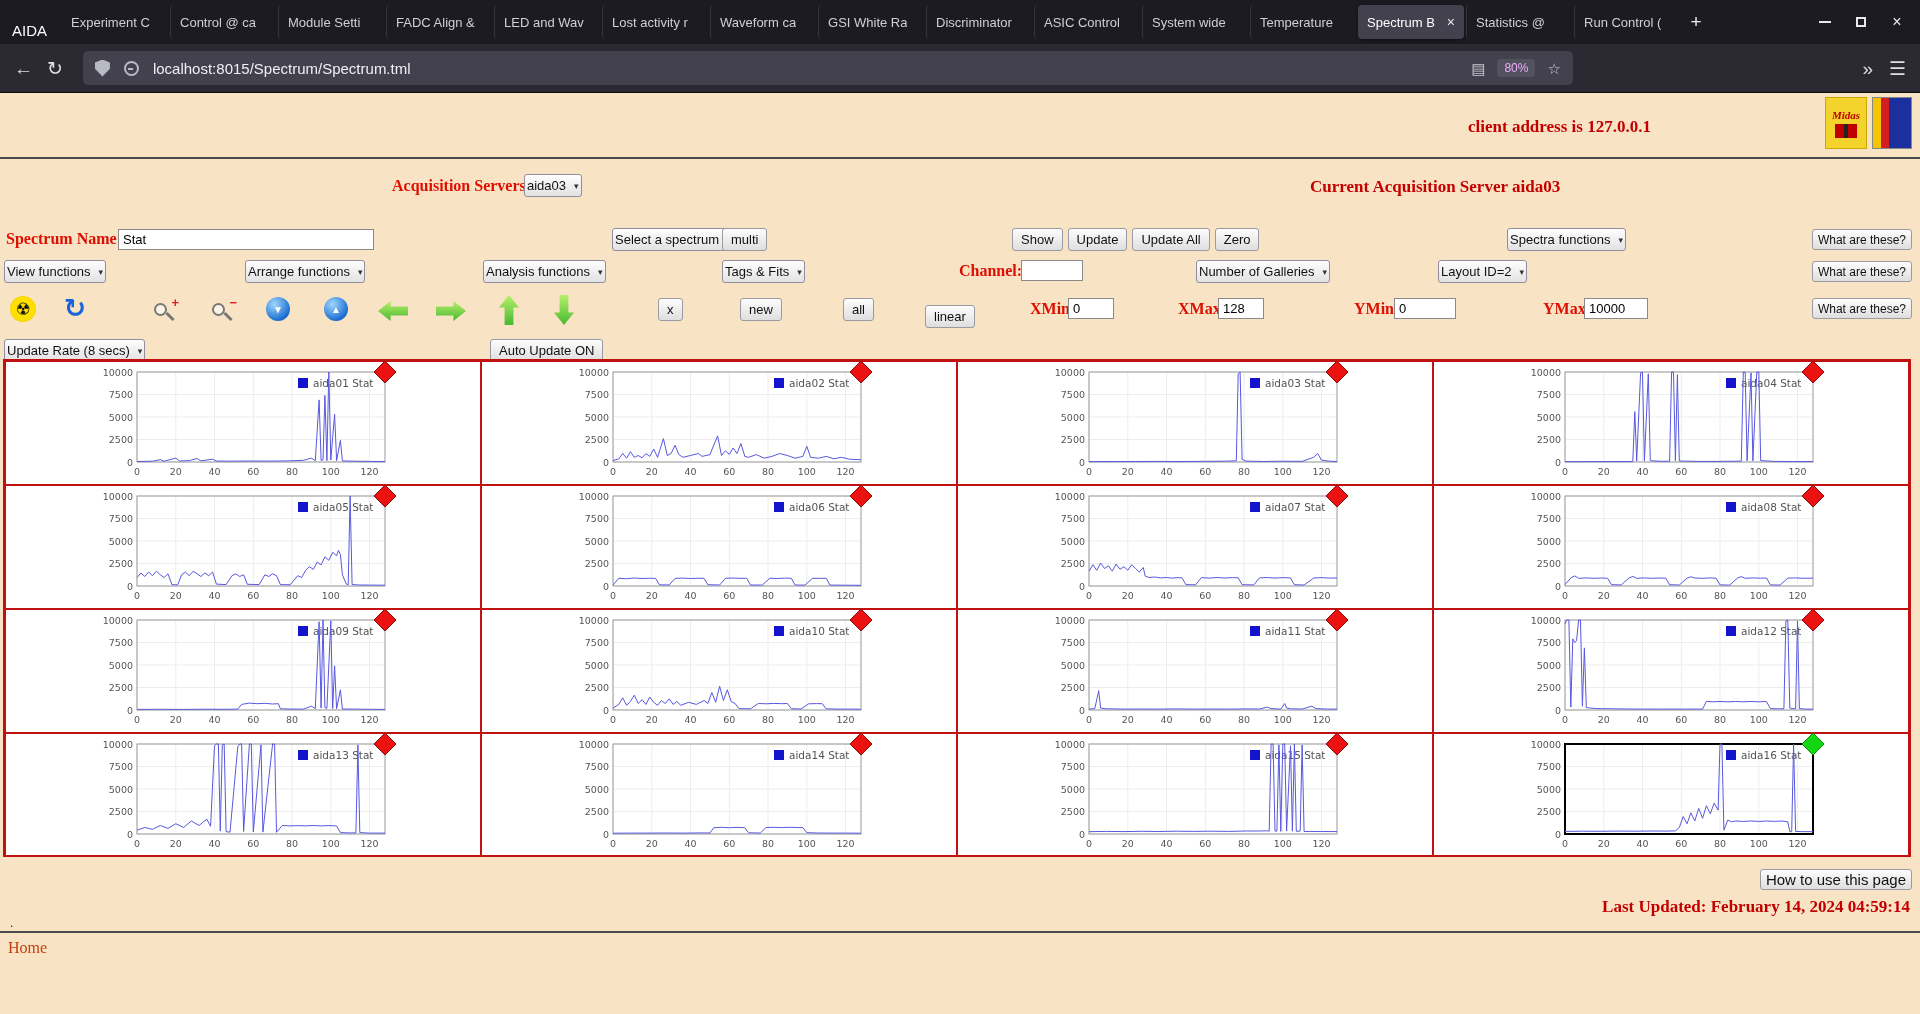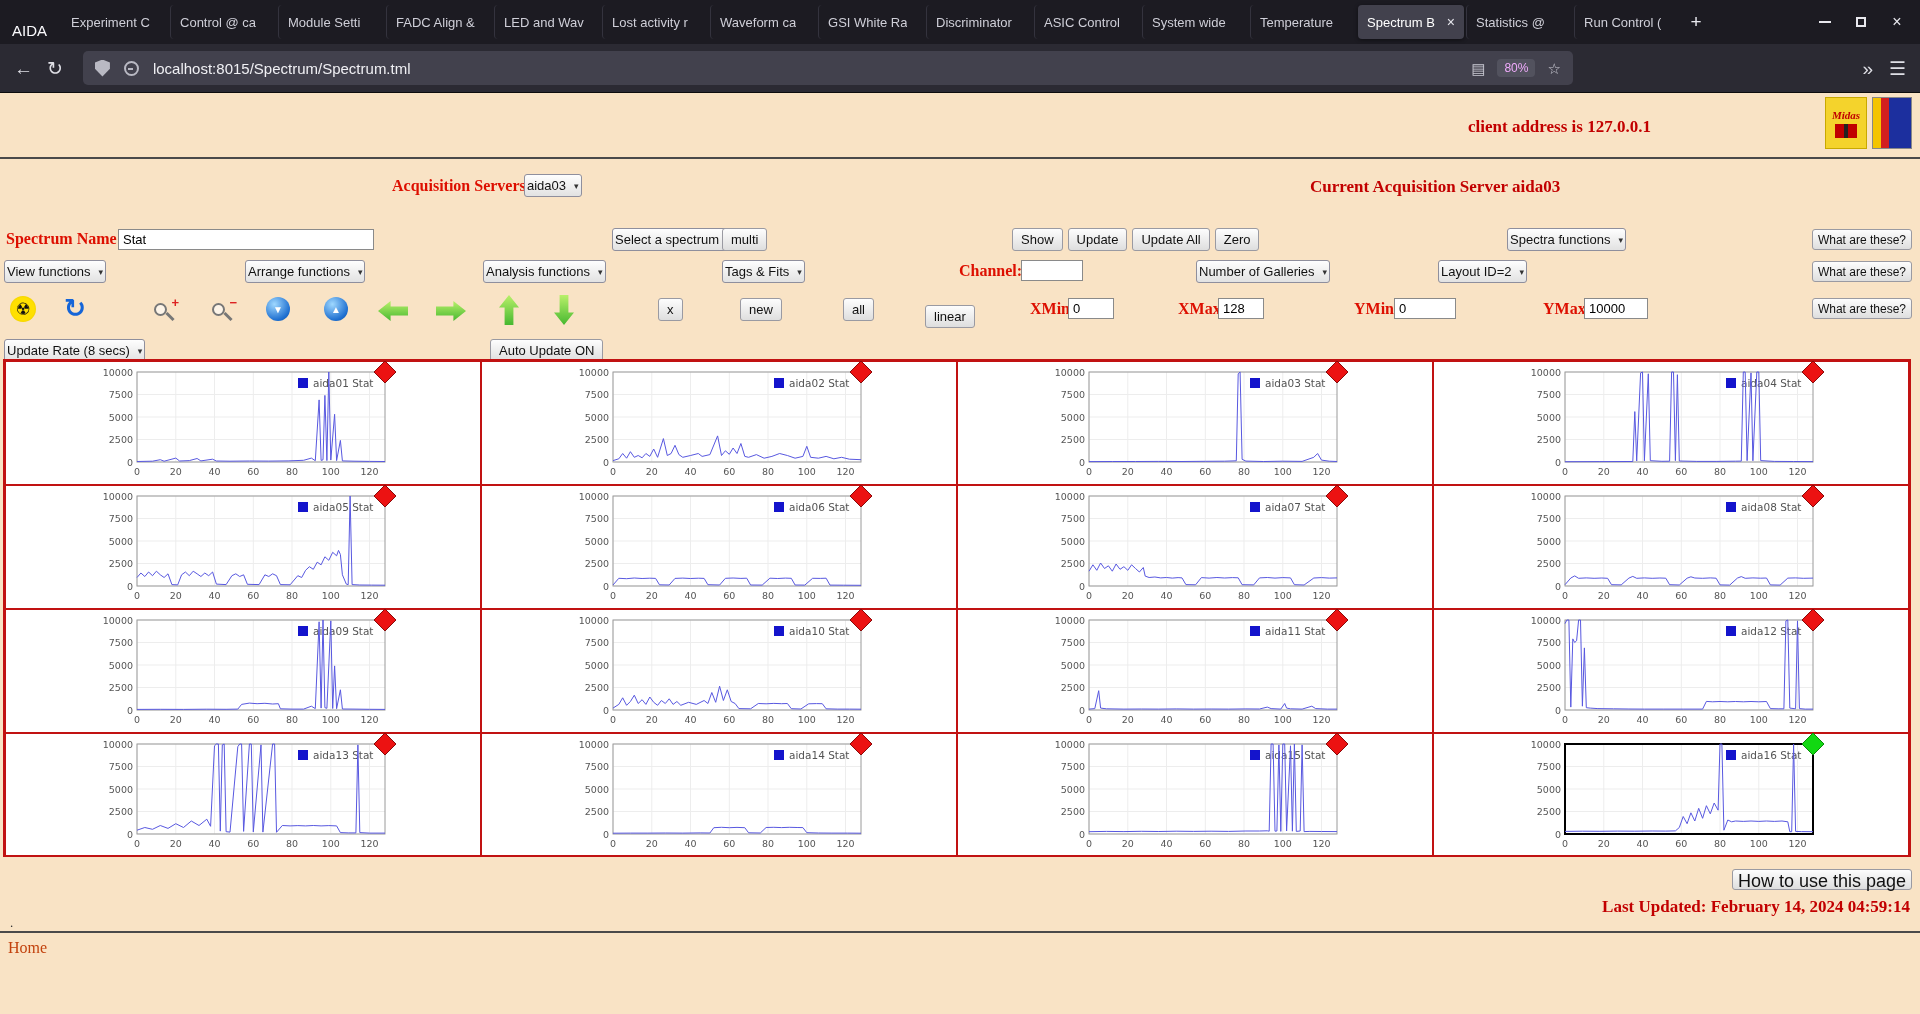--- a/index.html
+++ b/index.html
@@ -106,21 +106,21 @@
   .sel-rate{left:4px;top:246px;}
   .b-auto{position:absolute;left:490px;top:246px;}
 
   .grid{position:absolute;left:3px;top:266px;width:1908px;height:498px;display:grid;grid-template-columns:repeat(4,1fr);grid-template-rows:repeat(4,1fr);background:#fff;border:2px solid #c11212;box-sizing:border-box;}
   .cell{border:1px solid #c11212;display:flex;align-items:center;justify-content:center;overflow:visible;}
   .chart{overflow:visible;}
   .chart text.tick{font:9.5px "DejaVu Sans",sans-serif;fill:#555;}
   .chart text.legend{font:10.5px "DejaVu Sans",sans-serif;fill:#545454;}
 
   .bottombar{position:absolute;left:4px;top:776px;display:flex;gap:5px;}
-  .help{position:absolute;right:8px;top:776px;font-size:18px;height:21px;padding:1px 5px;}
+  .help{position:absolute;right:8px;top:776px;font-size:15px;height:21px;padding:1px 5px;}
   .lastupdated{position:absolute;right:10px;top:804px;font:bold 17px "Liberation Serif",serif;color:#c20000;}
   .dot{position:absolute;left:10px;top:822px;font:13px "Liberation Serif",serif;color:#333;}
   .home{position:absolute;left:8px;top:846px;font:16px "Liberation Serif",serif;color:#c2410c;cursor:pointer;}
 </style>
 </head>
 <body>
 
 <div id="screen">
 
   <div class="tabbar">

